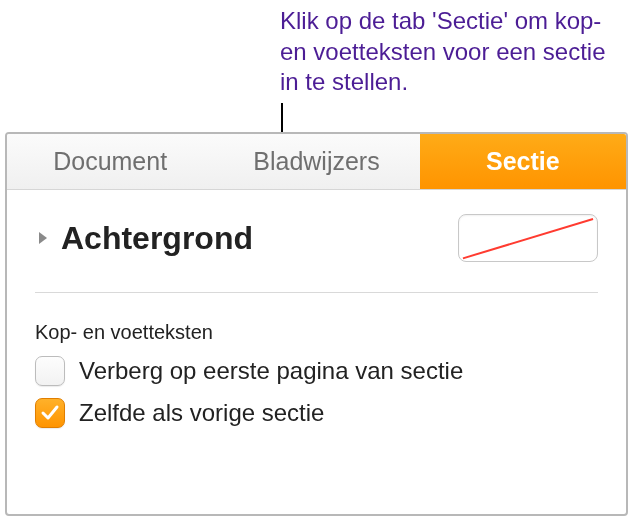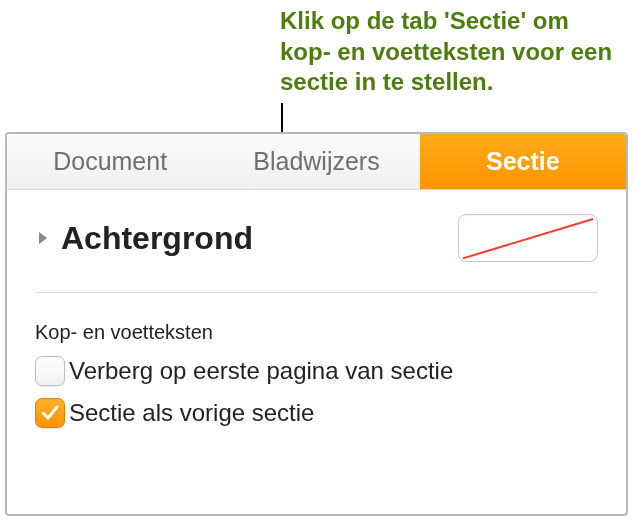--- a/index.html
+++ b/index.html
@@ -6,22 +6,22 @@
   html, body { width: 633px; height: 521px; font-family: -apple-system, "Helvetica Neue", Arial, sans-serif; background: #fff; }
   body { position: relative; }
 
   .callout {
     position: absolute;
     top: 6px;
     left: 280px;
     right: 10px;
     font-size: 24px;
     line-height: 1.28;
-    color: #4d7c0f;
-    font-weight: 700;
+    color: #4c1d95;
+    font-weight: 400;
   }
   .leader {
     position: absolute;
     top: 103px;
     left: 281px;
     width: 2px;
     height: 30px;
     background: #000;
   }
 
@@ -104,21 +104,21 @@
   .group-title {
     font-size: 20px;
     font-weight: 400;
     color: #222;
     margin-bottom: 12px;
   }
 
   .check-row {
     display: flex;
     align-items: center;
-    gap: 4px;
+    gap: 14px;
     margin: 12px 0;
   }
   .checkbox {
     width: 30px;
     height: 30px;
     border: 1px solid #bcbcbc;
     border-radius: 7px;
     background: linear-gradient(#fdfdfd,#f2f2f2);
     box-shadow: 0 1px 1px rgba(0,0,0,.08);
     display: flex;
@@ -179,17 +179,17 @@
       </div>
       <span class="check-label">Verberg op eerste pagina van sectie</span>
     </div>
 
     <div class="check-row">
       <div class="checkbox checked">
         <svg width="20" height="20" viewBox="0 0 20 20">
             <path d="M3 10 L8 15 L17 4" stroke="#fff" stroke-width="3" fill="none" stroke-linecap="round" stroke-linejoin="round"></path>
           </svg>
       </div>
-      <span class="check-label">Sectie als vorige sectie</span>
+      <span class="check-label">Zelfde als vorige sectie</span>
     </div>
 
   </div>
 </div>
 
 </body></html>

